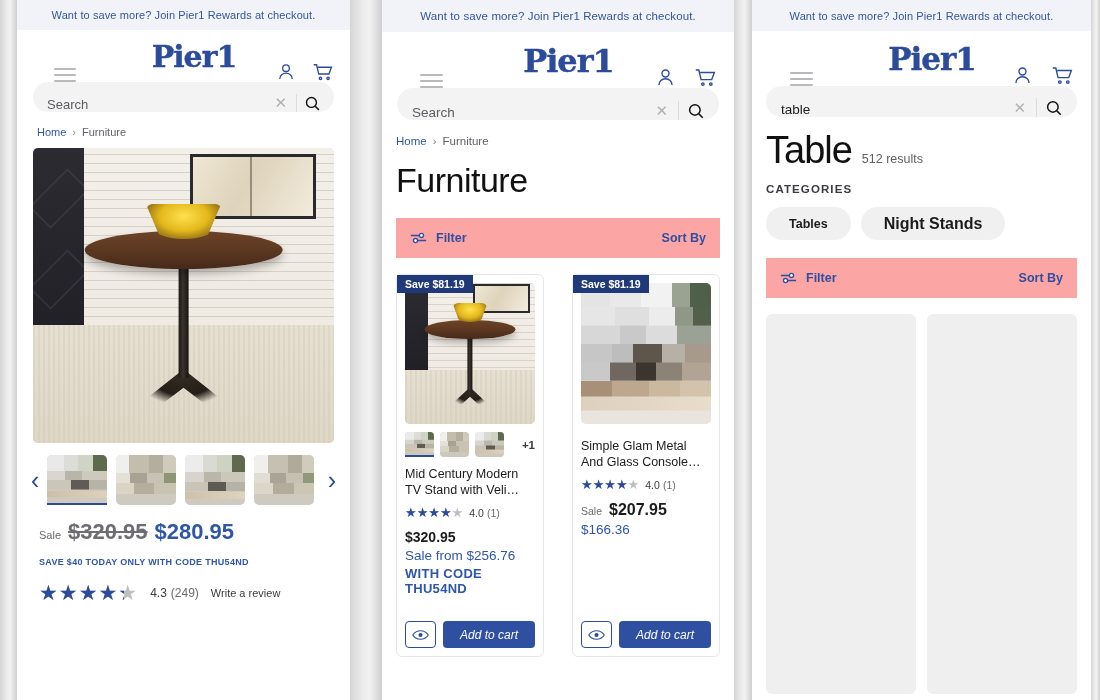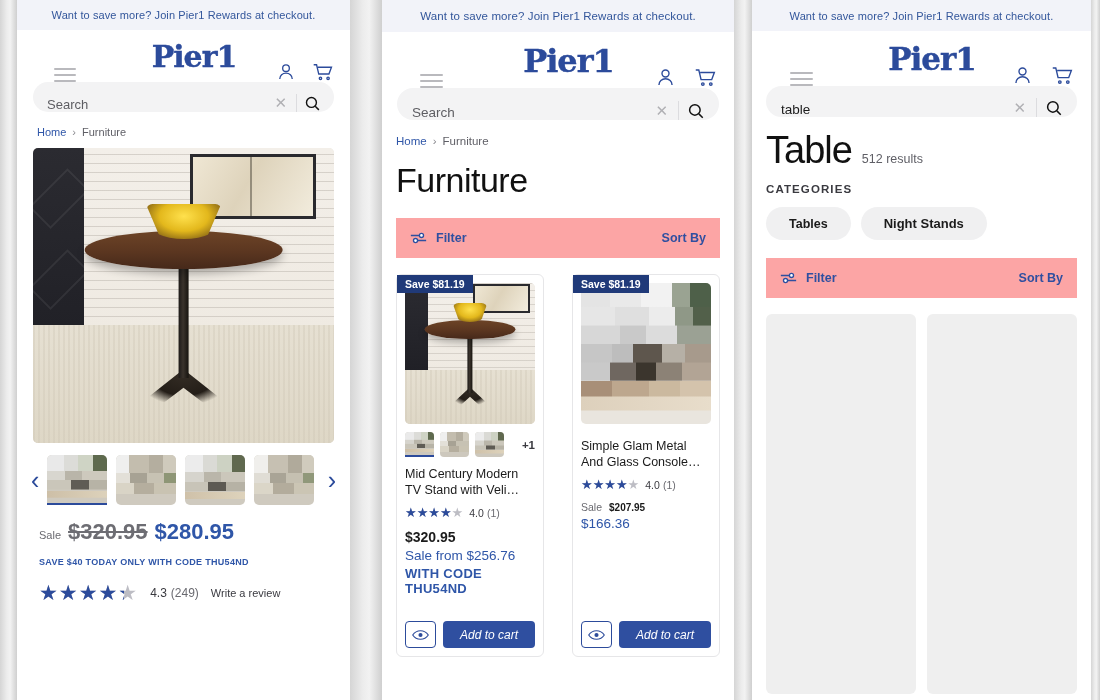--- a/index.html
+++ b/index.html
@@ -447,21 +447,21 @@
           <div class="ratingrow" style="margin-top:7px;gap:6px">
             <span class="stars" style="font-size:13px">
               <span class="bg">★★★★★</span><span class="fg" id="p2c2stars" style="width: 80%;">★★★★★</span>
             </span>
             <span class="rnum" style="font-size:10.5px">4.0</span>
             <span class="rcount" style="font-size:10.5px;margin-left:-3px">(1)</span>
           </div>
 
           <div style="margin-top:9px;display:flex;align-items:baseline;gap:7px">
             <span class="c-salelbl" style="font-size:10.5px">Sale</span>
-            <span class="c-strike" style="font-size:10px">$207.95</span>
+            <span class="c-strike" style="font-size:16px">$207.95</span>
           </div>
           <div class="c-price2" style="margin-top:3px;font-size:13.5px">$166.36</div>
 
           <div class="cactions" style="gap:7px">
             <div class="eye" style="width:31px;height:27px">
               <svg width="17" height="12" viewBox="0 0 24 16">
                 <path d="M1 8s4-6 11-6 11 6 11 6-4 6-11 6S1 8 1 8z" fill="none" stroke="#2c4b9b" stroke-width="1.6"></path>
                 <circle cx="12" cy="8" r="2.9" fill="#2c4b9b"></circle>
               </svg>
             </div>
@@ -514,21 +514,21 @@
 
       <div class="res-head" style="margin:12px 0 0 14px;gap:10px">
         <span class="res-q" style="font-size:38px">Table</span>
         <span class="res-n" style="font-size:12.5px">512 results</span>
       </div>
 
       <div class="cat-lbl" style="margin:11px 0 0 14px;font-size:11.5px">CATEGORIES</div>
 
       <div class="pills" style="margin:12px 0 0 14px;gap:10px">
         <div class="pill" style="height:33px;padding:0 23px;font-size:12.5px">Tables</div>
-        <div class="pill" style="height:33px;padding:0 23px;font-size:13px">Night Stands</div>
+        <div class="pill" style="height:33px;padding:0 23px;font-size:16px">Night Stands</div>
       </div>
 
       <div class="fbar" style="margin:18px 14px 0;height:40px;padding:0 14px">
         <div class="fleft" style="gap:9px;font-size:12.5px">
           <svg width="17" height="14" viewBox="0 0 20 16">
             <path d="M1 5h15M4 11h15" stroke="#2f4fa0" stroke-width="1.8" fill="none"></path>
             <circle cx="13.5" cy="5" r="2.4" fill="#fff" stroke="#2f4fa0" stroke-width="1.6"></circle>
             <circle cx="6.5" cy="11" r="2.4" fill="#fff" stroke="#2f4fa0" stroke-width="1.6"></circle>
           </svg>
           <span>Filter</span>

